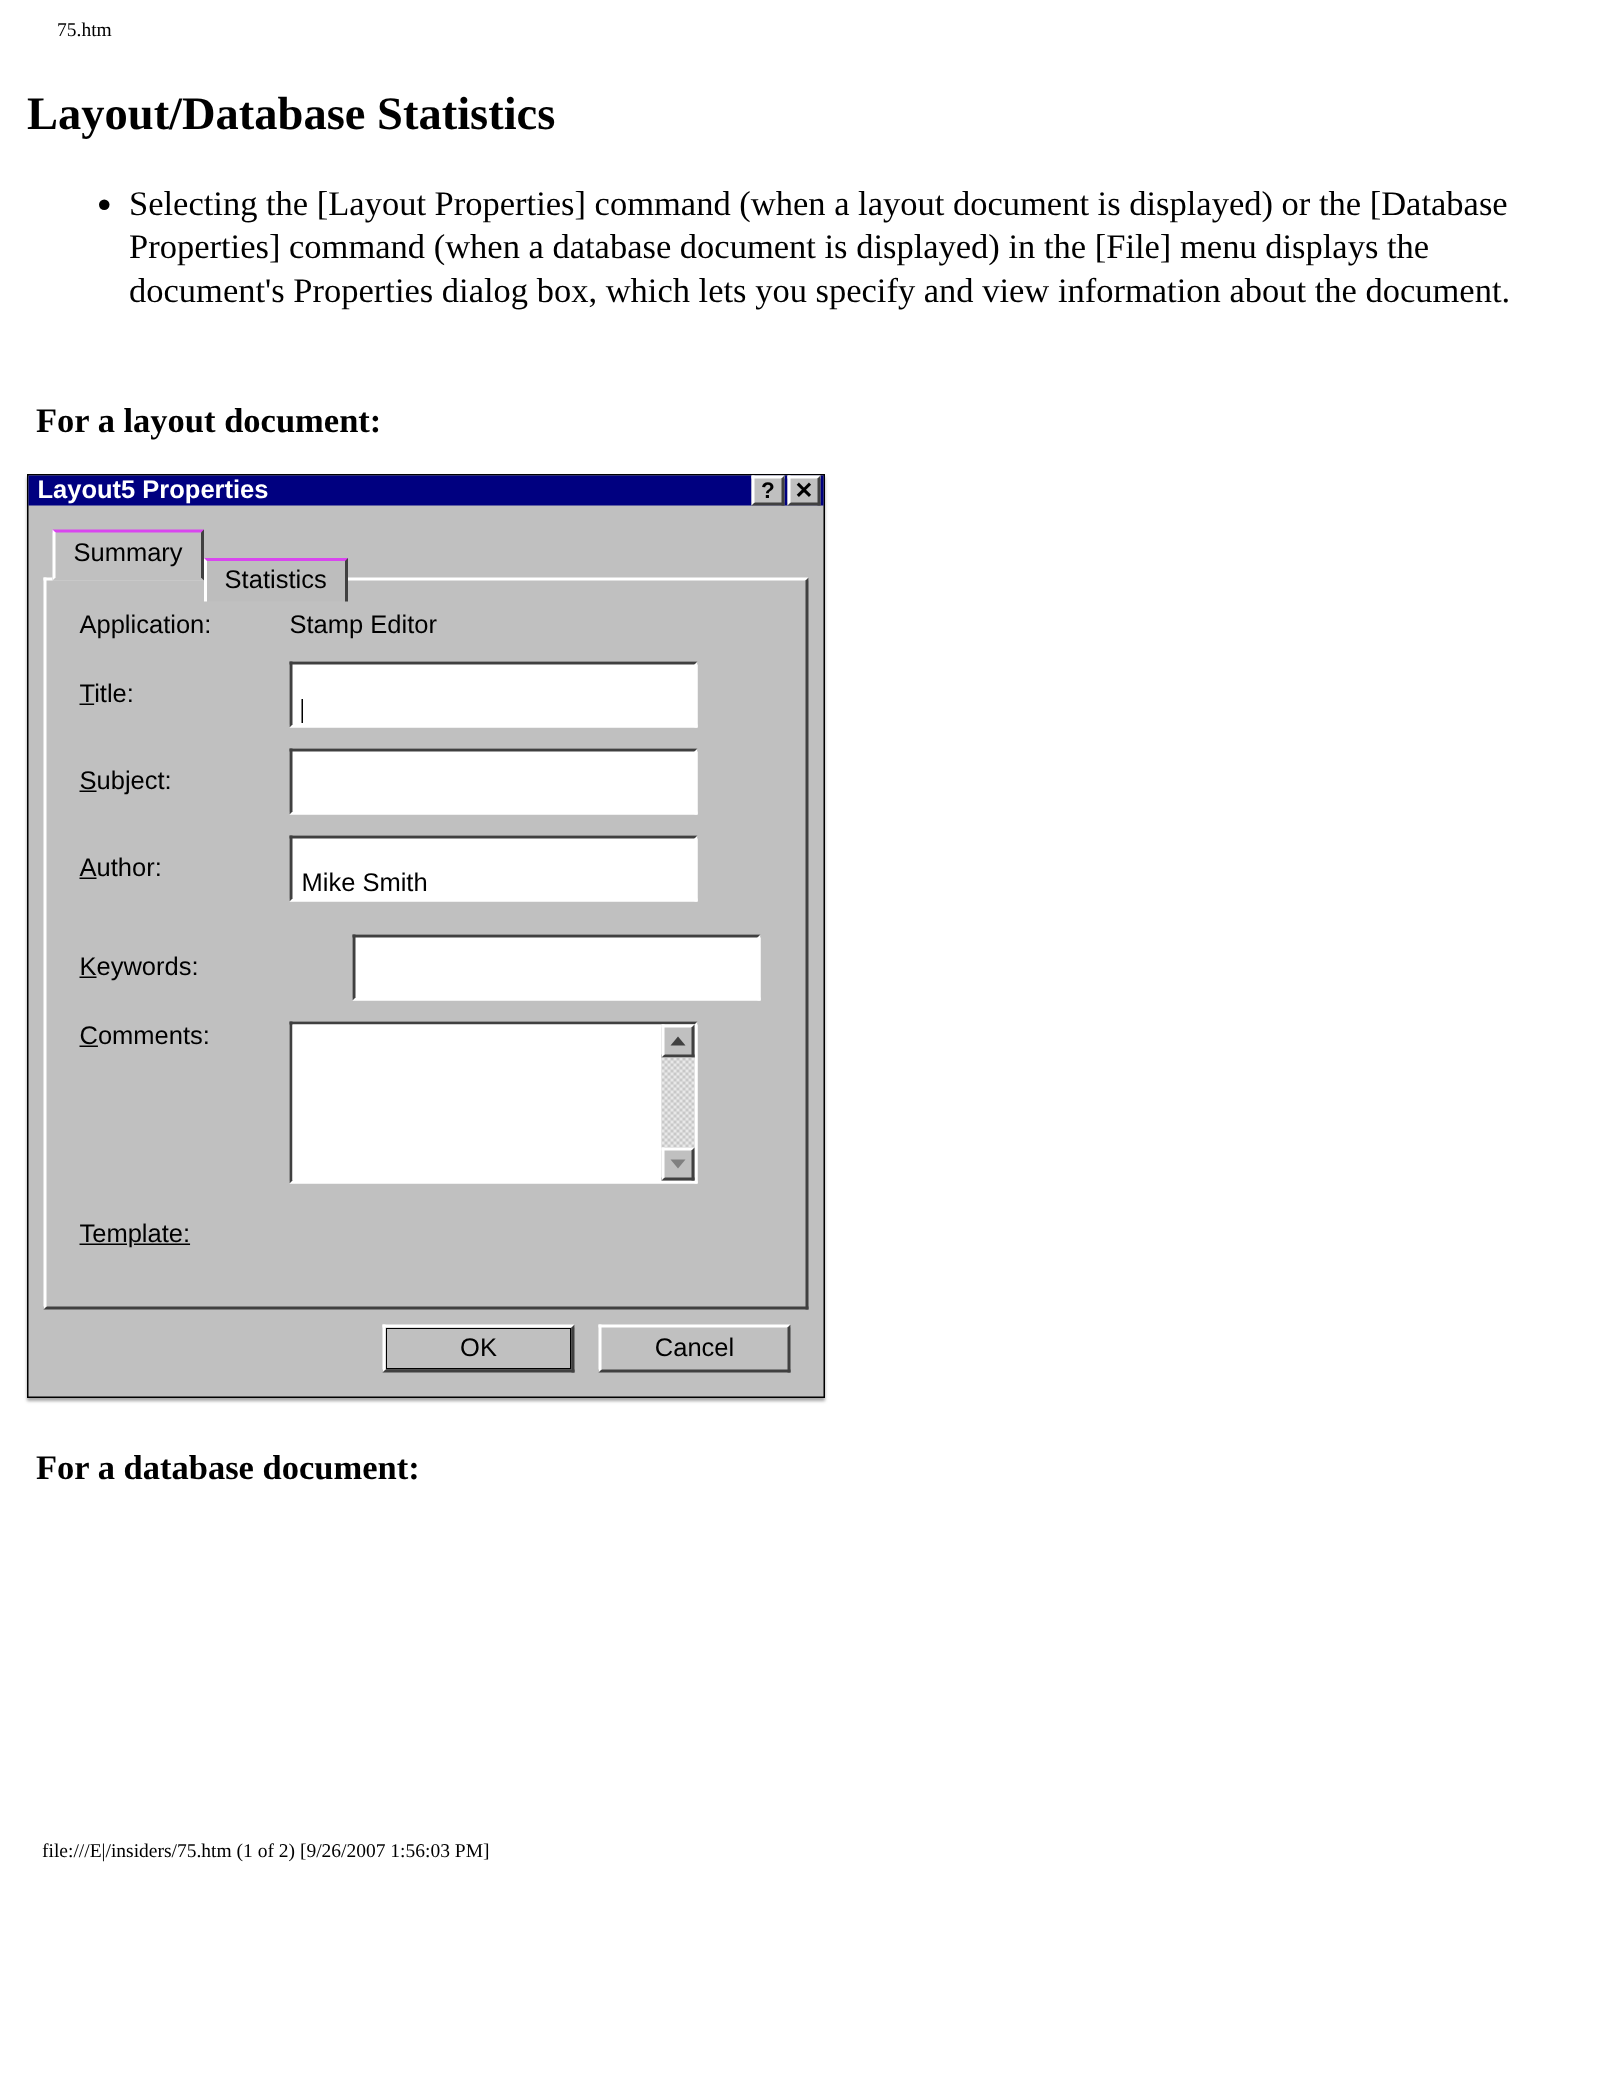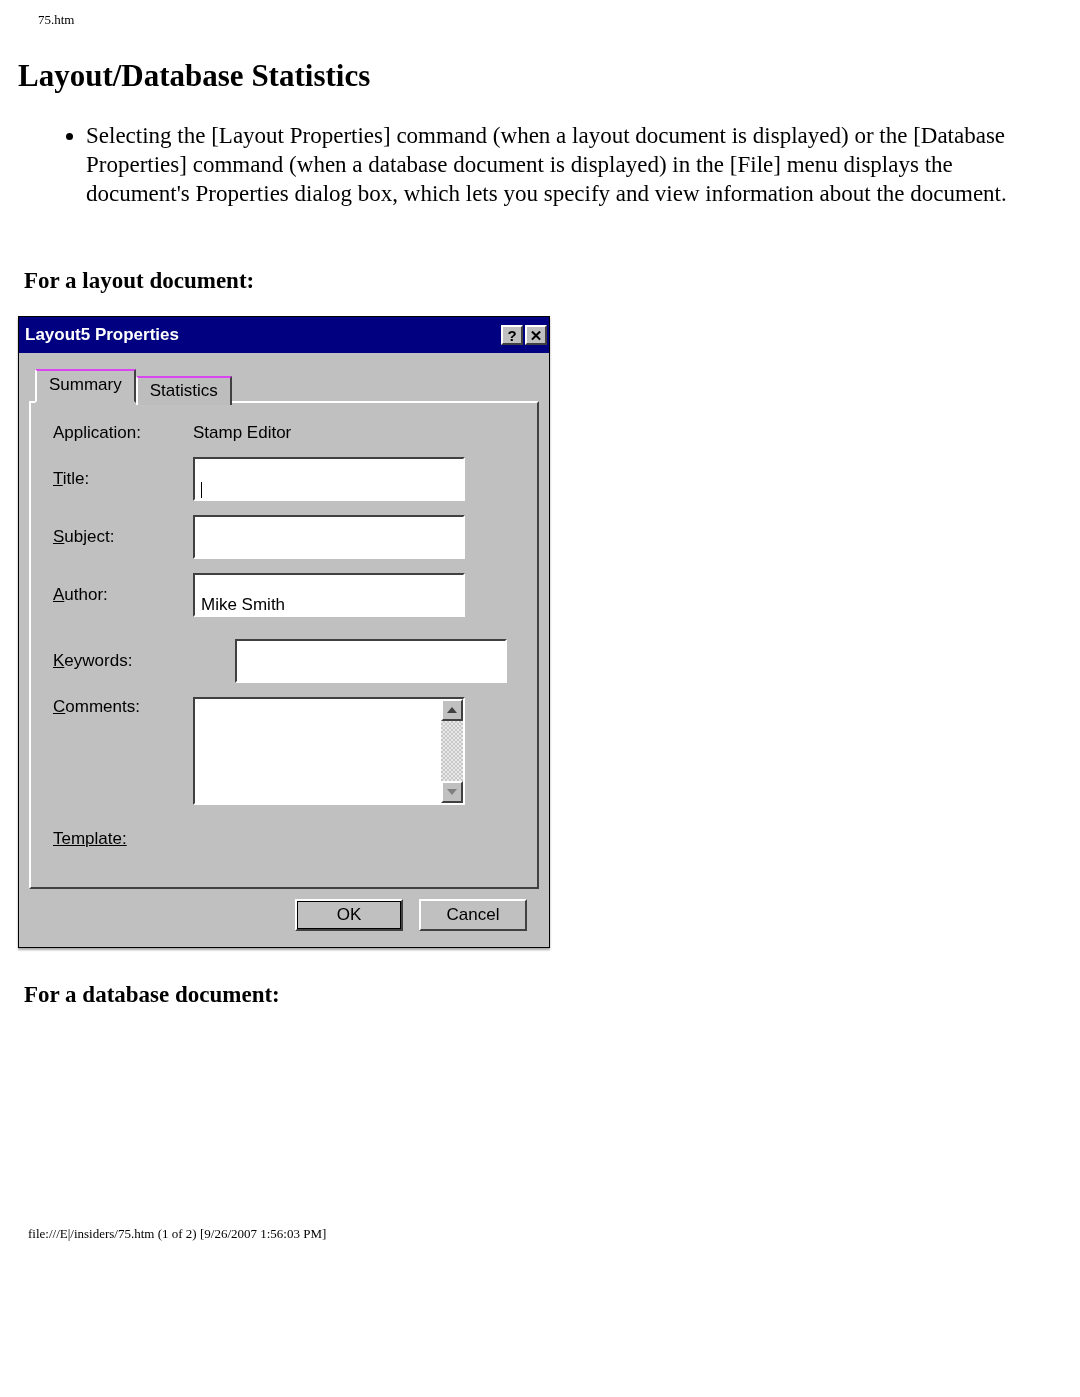--- a/index.html
+++ b/index.html
@@ -49,21 +49,21 @@
     border: 1px solid #000;
     box-shadow: 0 2px 2px rgba(0,0,0,0.35);
     font-family: "MS Sans Serif", Tahoma, Arial, sans-serif;
     font-size: 17px;
   }
   .dlg-titlebar {
     display: flex;
     align-items: center;
     background: #000080;
     color: #fff;
-    height: 36px;
+    height: 20px;
     padding: 0 2px 0 6px;
     font-weight: bold;
     font-size: 17px;
   }
   .dlg-titlebar .spacer { flex: 1; }
   .tb-btn {
     width: 22px;
     height: 20px;
     margin-left: 2px;
     background: #c0c0c0;
@@ -94,21 +94,21 @@
     background: #c0c0c0;
     border-top: 2px solid #d946ef;
     border-left: 2px solid #ffffff;
     border-right: 2px solid #404040;
     font-size: 17px;
     position: relative;
     top: 2px;
     margin-right: 0;
   }
   .tab.inactive {
-    top: 4px;
+    top: 16px;
     padding-top: 3px;
     padding-bottom: 4px;
     background: #bdbdbd;
   }
   .tab.active {
     z-index: 2;
     border-bottom: 2px solid #c0c0c0;
   }
   .tab-panel {
     border-top: 2px solid #ffffff;
@@ -196,21 +196,21 @@
   }
   .arrow-up { border-bottom: 6px solid #404040; }
   .arrow-down { border-top: 6px solid #808080; }
   .btn-row {
     display: flex;
     justify-content: flex-end;
     padding: 10px 12px 4px 12px;
     gap: 16px;
   }
   .win-btn {
-    width: 108px;
+    width: 128px;
     height: 32px;
     background: #c0c0c0;
     font-family: inherit;
     font-size: 17px;
     border-top: 2px solid #ffffff;
     border-left: 2px solid #ffffff;
     border-right: 2px solid #404040;
     border-bottom: 2px solid #404040;
     cursor: default;
     box-sizing: border-box;

